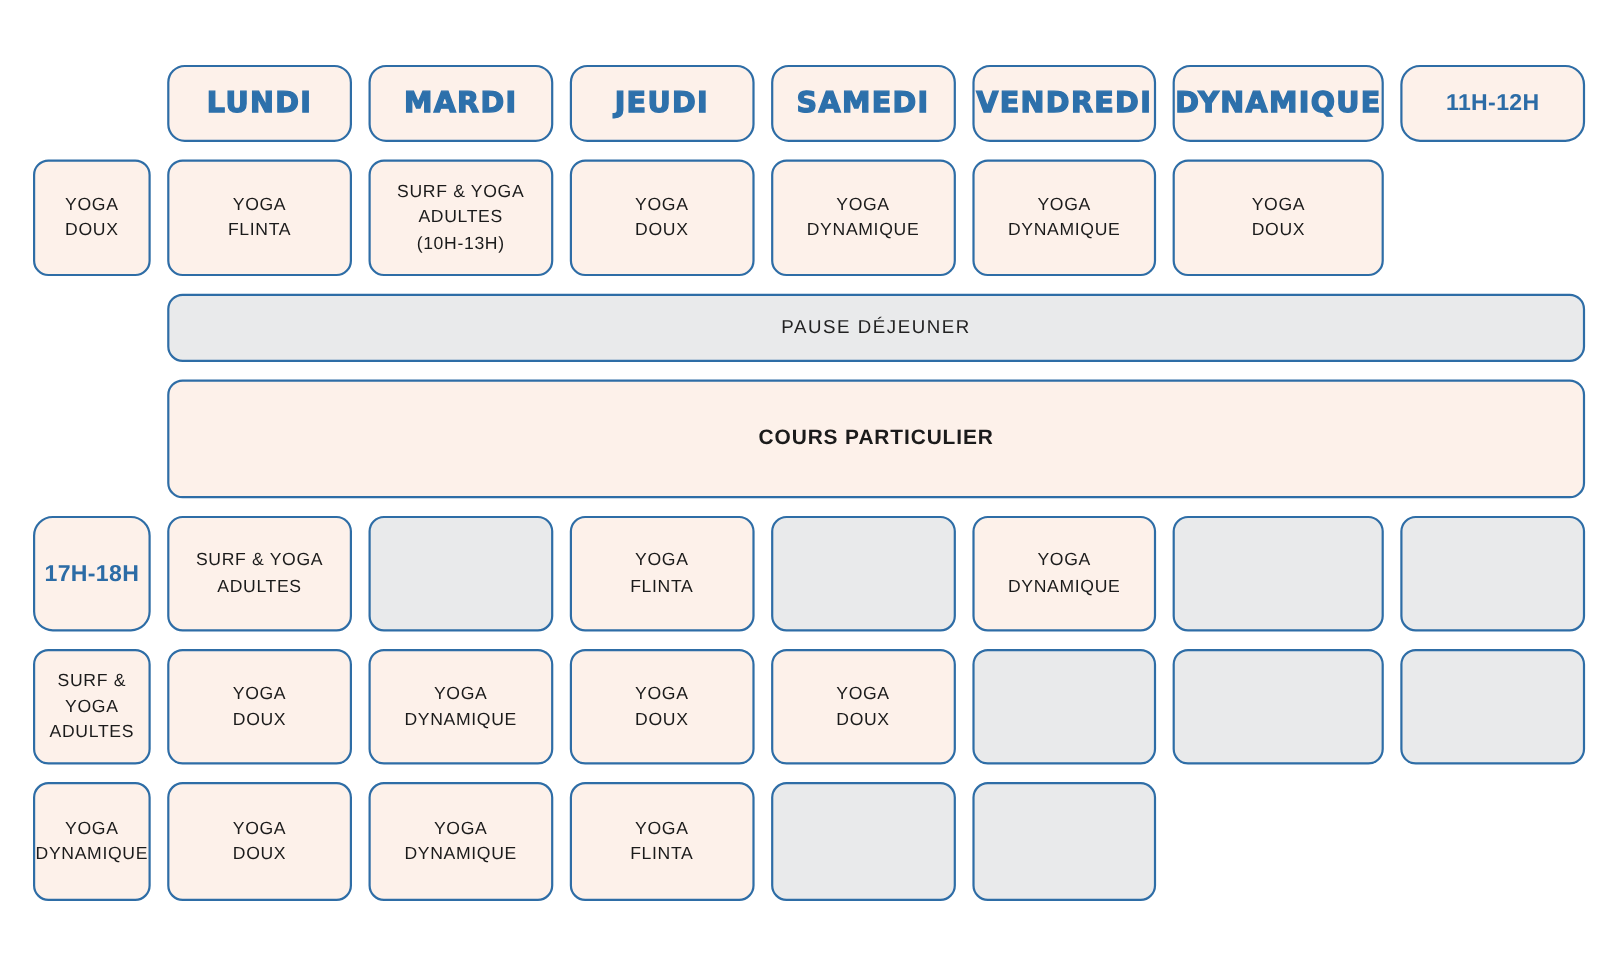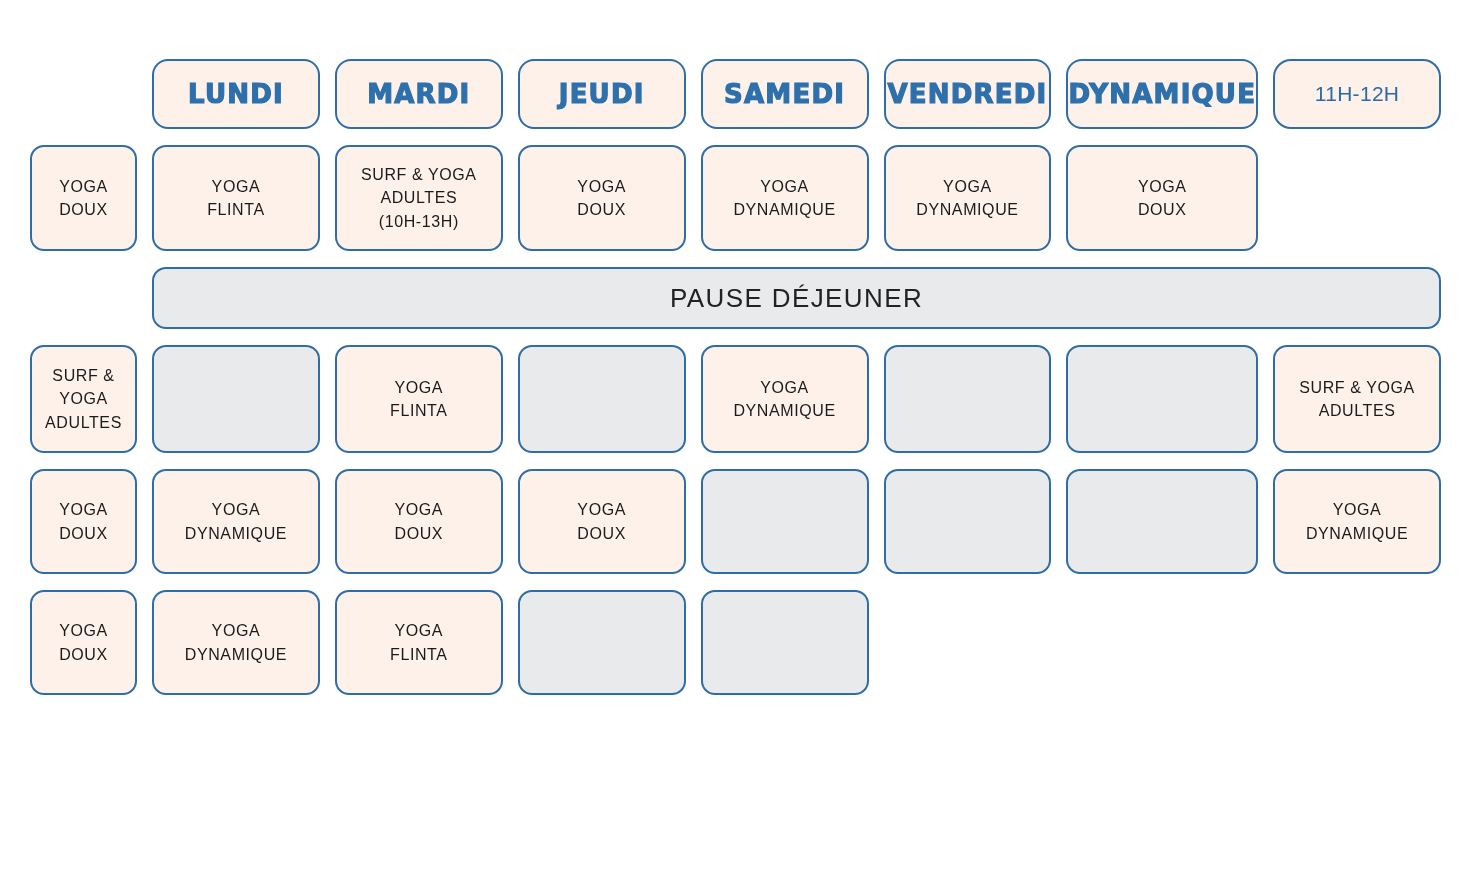--- a/index.html
+++ b/index.html
@@ -44,42 +44,42 @@
     font-weight: bold;
     font-size: 26px;
     letter-spacing: 1.2px;
     -webkit-text-stroke: 1.2px currentColor;
   }
 
   .time {
     background: var(--cream, #fdf1ea);
     border-radius: 18px;
     color: var(--time-text, #2c6ca6);
-    font-weight: normal;
+    font-weight: bold;
     font-size: 21px;
     letter-spacing: 0.3px;
   }
 
   .cell {
     background: var(--cream, #fdf1ea);
     color: var(--cell-text, #1b1b1b);
     font-size: 16px;
     letter-spacing: 0.6px;
     line-height: 1.45;
     white-space: pre-line;
   }
 
   .cell.empty { background: var(--gray, #e9eaeb); }
 
   .full { grid-column: 2 / -1; }
 
   .full.break {
     background: var(--gray, #e9eaeb);
     color: #222222;
-    font-size: 26px;
+    font-size: 17px;
     letter-spacing: 1.4px;
     font-weight: normal;
   }
 
   .full.private {
     background: var(--cream, #fdf1ea);
     color: var(--cell-text, #1b1b1b);
     font-size: 19px;
     font-weight: bold;
     letter-spacing: 0.8px;
@@ -107,20 +107,22 @@
 (10H-13H)</div>
       <div class="box cell">YOGA
 DOUX</div>
       <div class="box cell">YOGA
 DYNAMIQUE</div>
       <div class="box cell">YOGA
 DYNAMIQUE</div>
       <div class="box cell">YOGA
 DOUX</div>
       <div class="box full break">PAUSE DÉJEUNER</div>
+      <div class="box full private">COURS PARTICULIER</div>
+      <div class="box time">17H-18H</div>
       <div class="box cell">SURF &amp; YOGA
 ADULTES</div>
       <div class="box cell empty"></div>
       <div class="box cell">YOGA
 FLINTA</div>
       <div class="box cell empty"></div>
       <div class="box cell">YOGA
 DYNAMIQUE</div>
       <div class="box cell empty"></div>
       <div class="box cell empty"></div>

